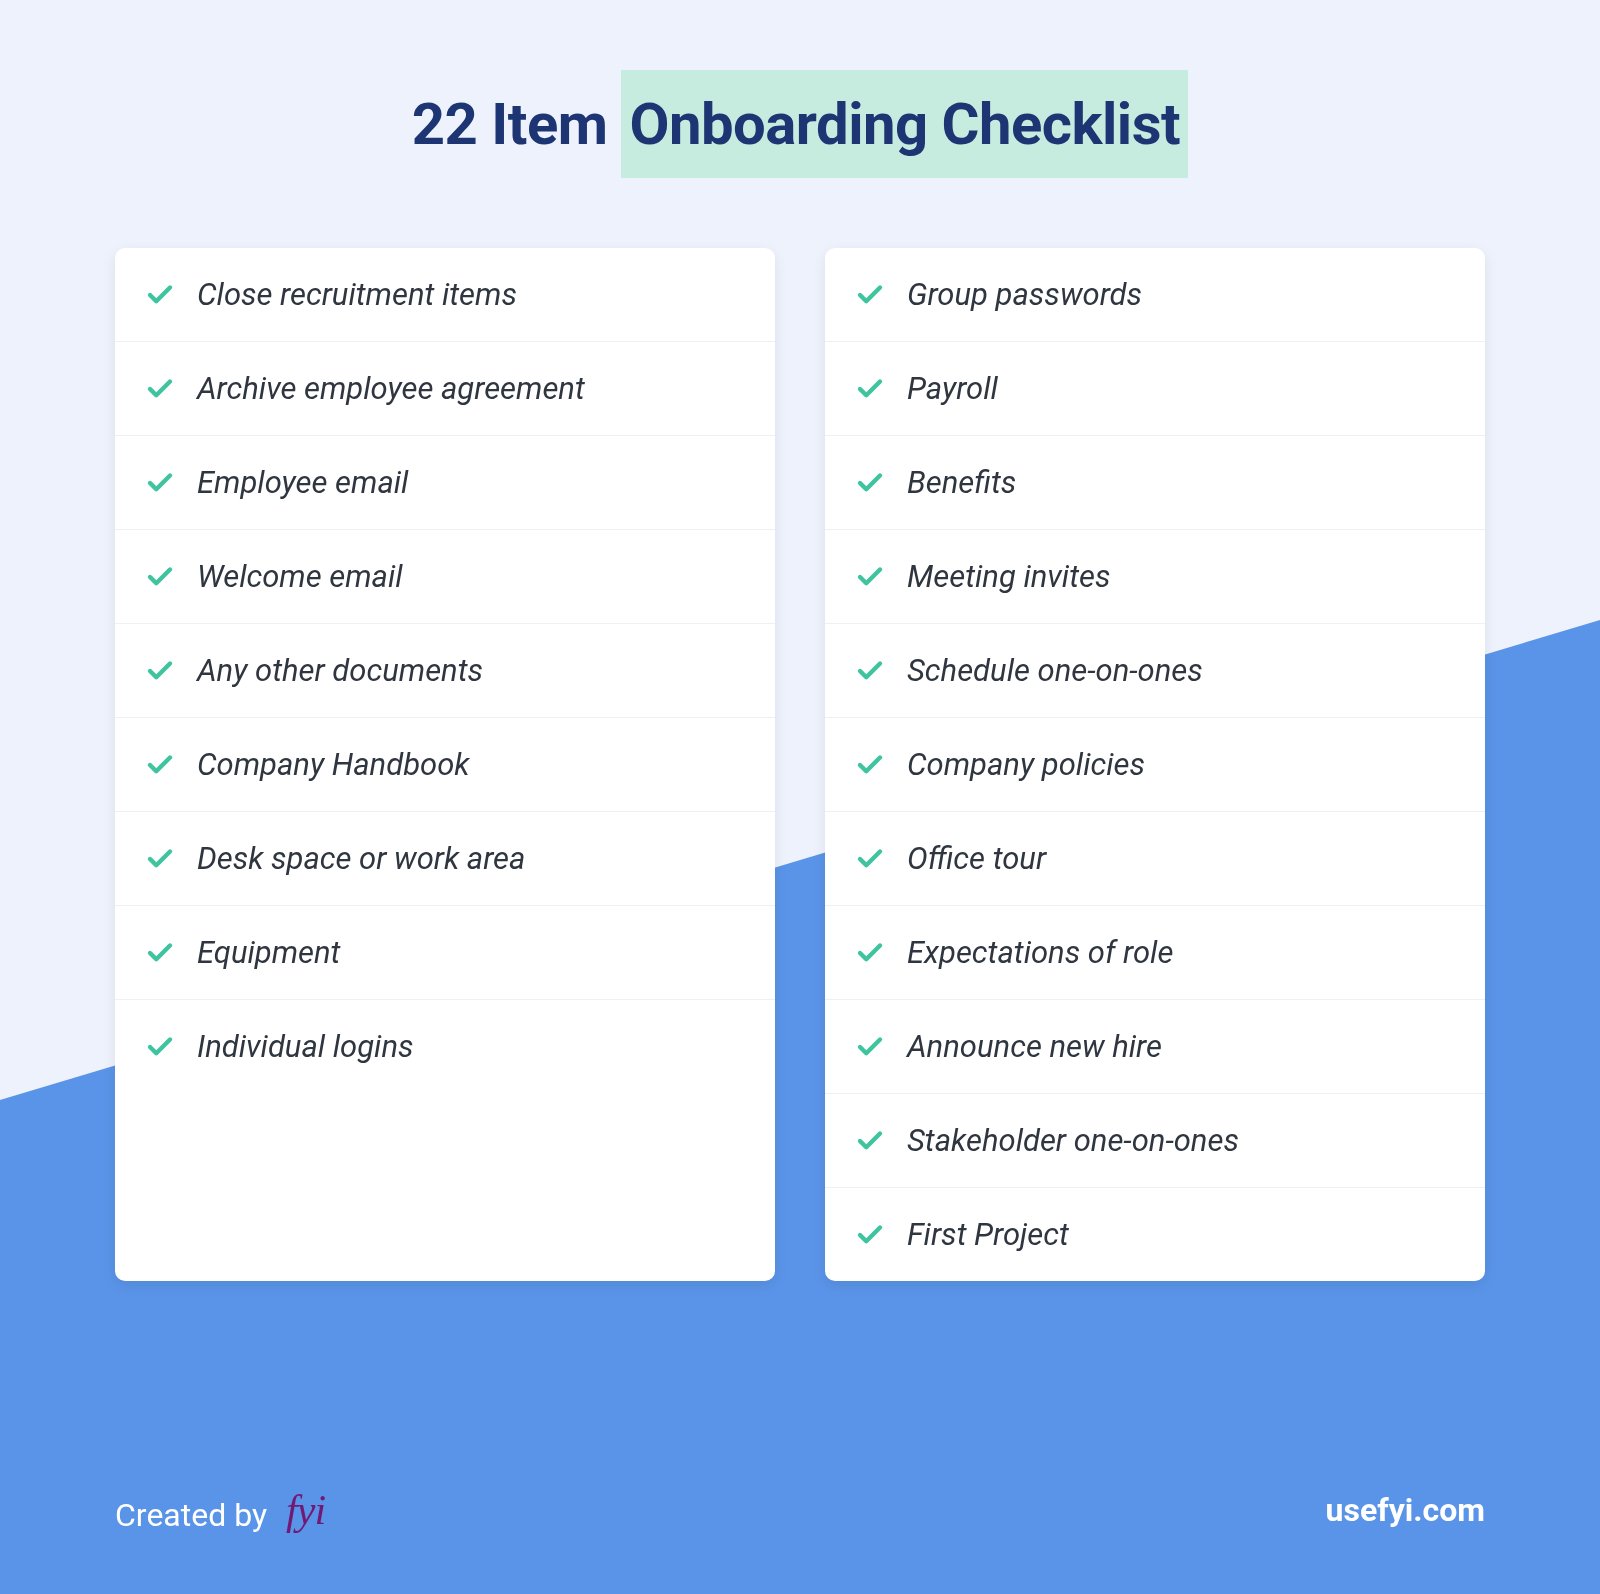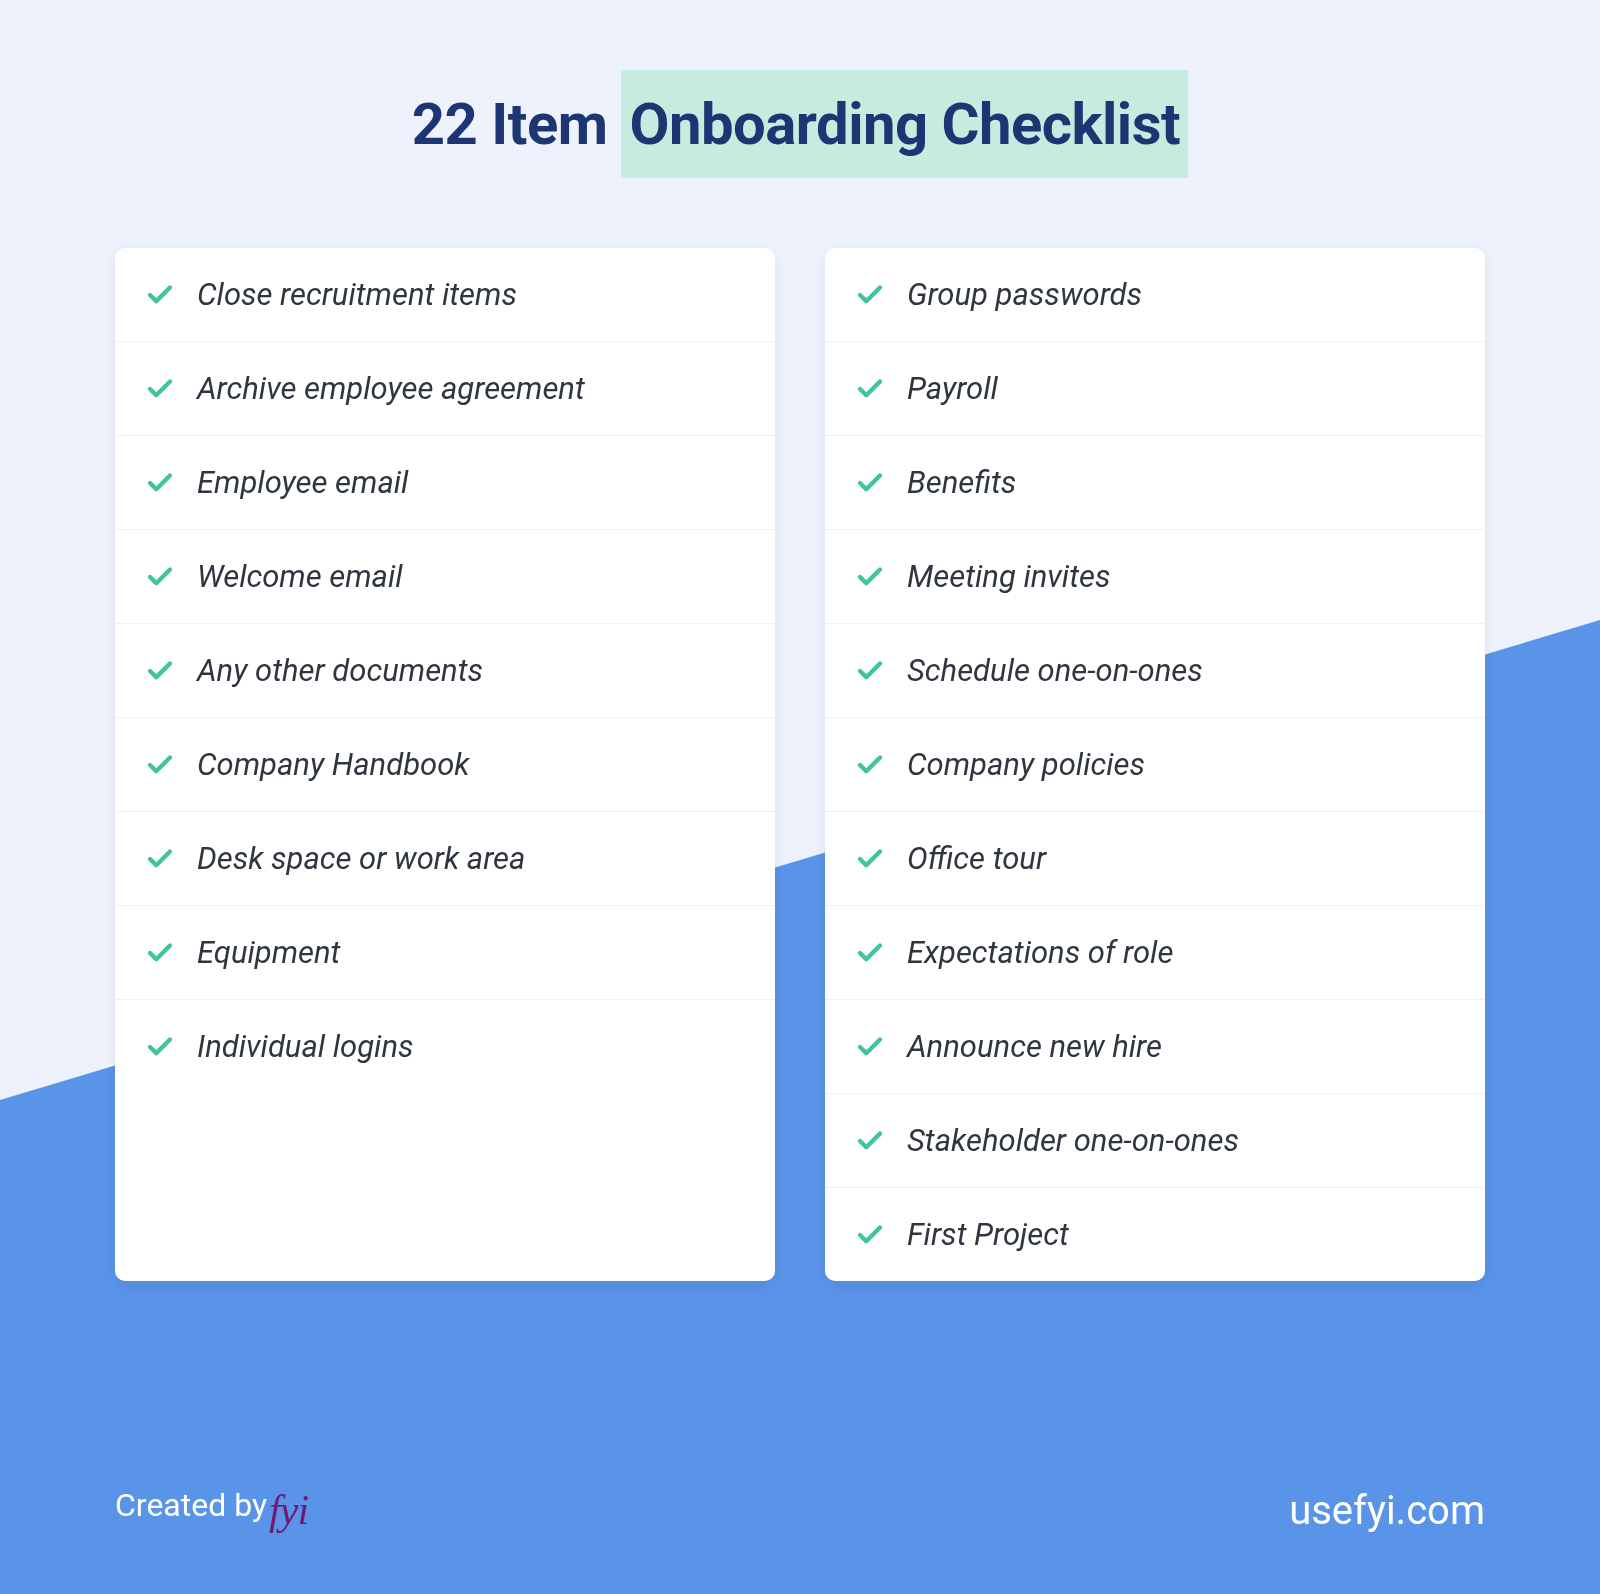--- a/index.html
+++ b/index.html
@@ -96,40 +96,40 @@
       right: 0;
       padding: 0 115px;
       display: flex;
       justify-content: space-between;
       align-items: center;
       z-index: 1;
     }
     
     .created-by {
       display: flex;
-      align-items: flex-start;
+      align-items: flex-end;
       color: #ffffff;
       font-size: 32px;
       font-weight: 400;
-      gap: 2px;
+      gap: 19px;
     }
     
     .fyi-logo {
       font-family: Georgia, 'Times New Roman', serif;
       font-style: italic;
       font-size: 42px;
       font-weight: 400;
       color: #701a75;
       letter-spacing: -1px;
     }
     
     .url {
       color: #ffffff;
-      font-size: 40px;
-      font-weight: 400;
+      font-size: 32px;
+      font-weight: 700;
     }
   </style>
 </head>
 <body>
 
 <svg class="bg-triangle" viewBox="0 0 1600 1594" preserveAspectRatio="none">
   <polygon points="0,1100 1600,620 1600,1594 0,1594" fill="#5a94e8"></polygon>
 </svg>
 
 <div class="container">

